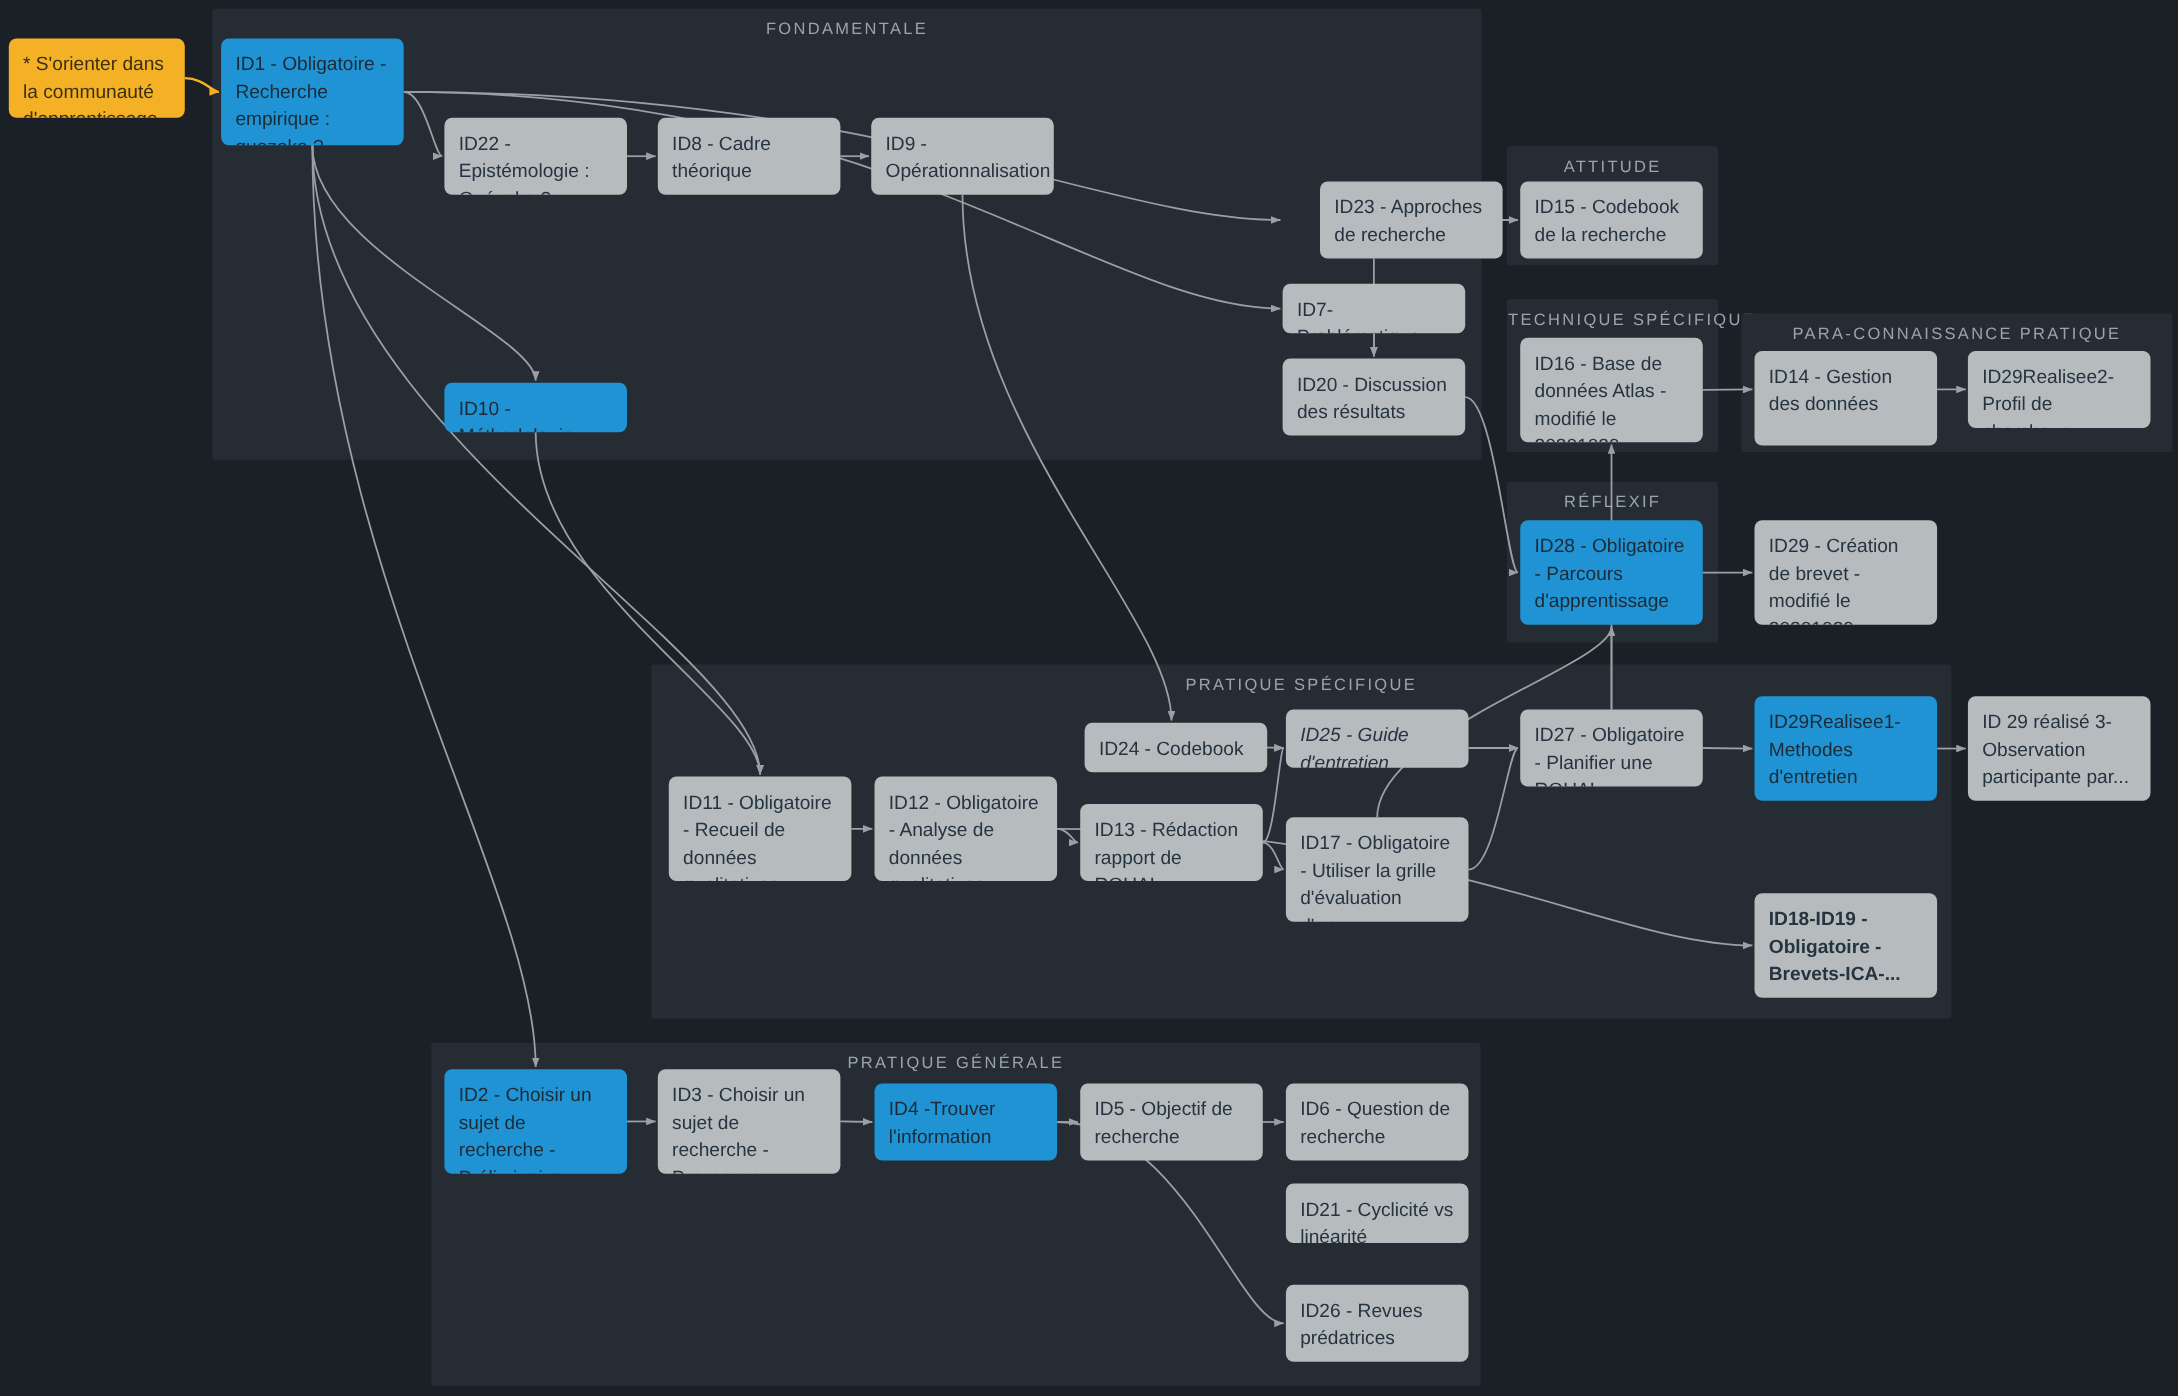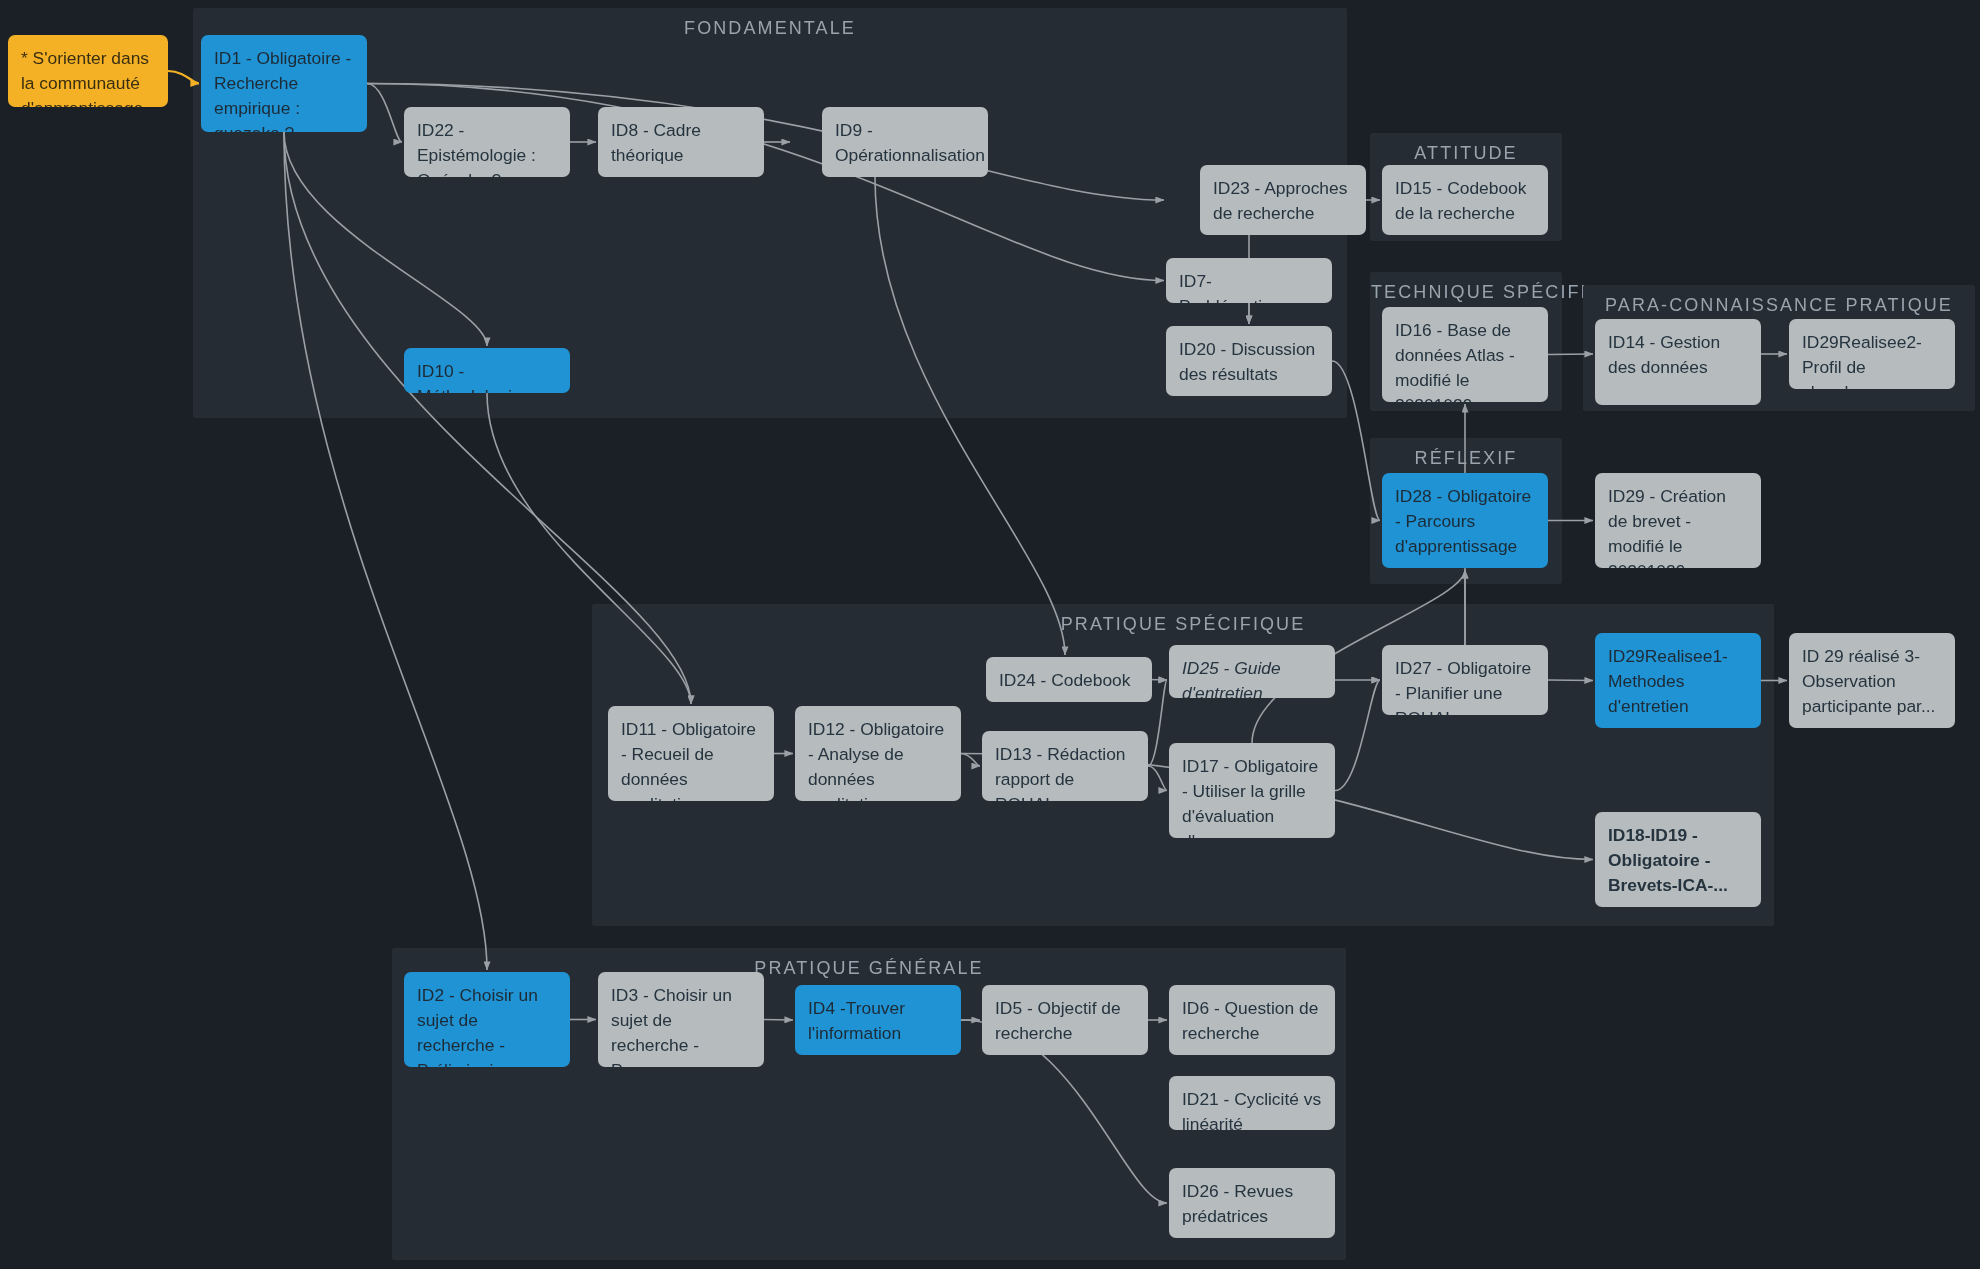--- a/index.html
+++ b/index.html
@@ -30,21 +30,21 @@
     border-radius: 2px;
     z-index: 1;
   }
   .cluster-label {
     position: absolute;
     top: 9px;
     left: 0;
     width: 100%;
     text-align: center;
     color: #9aa4ae;
-    font-size: 18px;
+    font-size: 15px;
     letter-spacing: 2.1px;
     font-family: "Liberation Sans", sans-serif;
     white-space: nowrap;
   }
   .node {
     position: absolute;
     box-sizing: border-box;
     border-radius: 7px;
     background: #b6bbbd;
     color: #25343f;
@@ -136,21 +136,21 @@
         <path d="M1148,1020 L1167,1020" fill="none" stroke="#9aa0a6" stroke-width="1.6" marker-end="url(#arrow-gray)"></path>
         <path d="M961,1020 C1074.3,1020 1125.8,1203 1167,1203" fill="none" stroke="#9aa0a6" stroke-width="1.6" marker-end="url(#arrow-gray)"></path>
         <path d="M1332,361 C1358.4,361 1370.4,520.5 1380,520.5" fill="none" stroke="#9aa0a6" stroke-width="1.6" marker-end="url(#arrow-gray)"></path>
       </g>
   </svg>
   <div id="nodes-layer">
       <div class="node amber" style="left: 8px; top: 35px; width: 160px; height: 72px;">* S'orienter dans la communauté d'apprentissage</div>
       <div class="node blue" style="left: 201px; top: 35px; width: 166px; height: 97px;">ID1 - Obligatoire - Recherche empirique : quezako ?</div>
       <div class="node" style="left: 404px; top: 107px; width: 166px; height: 70px;">ID22 -Epistémologie : Quézako ?</div>
       <div class="node" style="left: 598px; top: 107px; width: 166px; height: 70px;">ID8 - Cadre théorique</div>
-      <div class="node" style="left: 792px; top: 107px; width: 166px; height: 70px; margin-left: 30px;">ID9 - Opérationnalisation</div>
+      <div class="node" style="left: 792px; top: 107px; width: 166px; height: 70px;">ID9 - Opérationnalisation</div>
       <div class="node" style="left: 1200px; top: 165px; width: 166px; height: 70px;">ID23 - Approches de recherche</div>
       <div class="node" style="left: 1166px; top: 258px; width: 166px; height: 45px;">ID7-Problématique</div>
       <div class="node" style="left: 1166px; top: 326px; width: 166px; height: 70px;">ID20 - Discussion des résultats</div>
       <div class="node blue" style="left: 404px; top: 348px; width: 166px; height: 45px;">ID10 - Méthodologie</div>
       <div class="node" style="left: 1382px; top: 165px; width: 166px; height: 70px;">ID15 - Codebook de la recherche</div>
       <div class="node" style="left: 1382px; top: 307px; width: 166px; height: 95px;">ID16 - Base de données Atlas - modifié le 20201029</div>
       <div class="node" style="left: 1595px; top: 319px; width: 166px; height: 86px;">ID14 - Gestion des données</div>
       <div class="node" style="left: 1789px; top: 319px; width: 166px; height: 70px;">ID29Realisee2-Profil de chercheur</div>
       <div class="node blue" style="left: 1382px; top: 473px; width: 166px; height: 95px;">ID28 - Obligatoire - Parcours d'apprentissage</div>
       <div class="node" style="left: 1595px; top: 473px; width: 166px; height: 95px;">ID29 - Création de brevet - modifié le 20201029</div>

